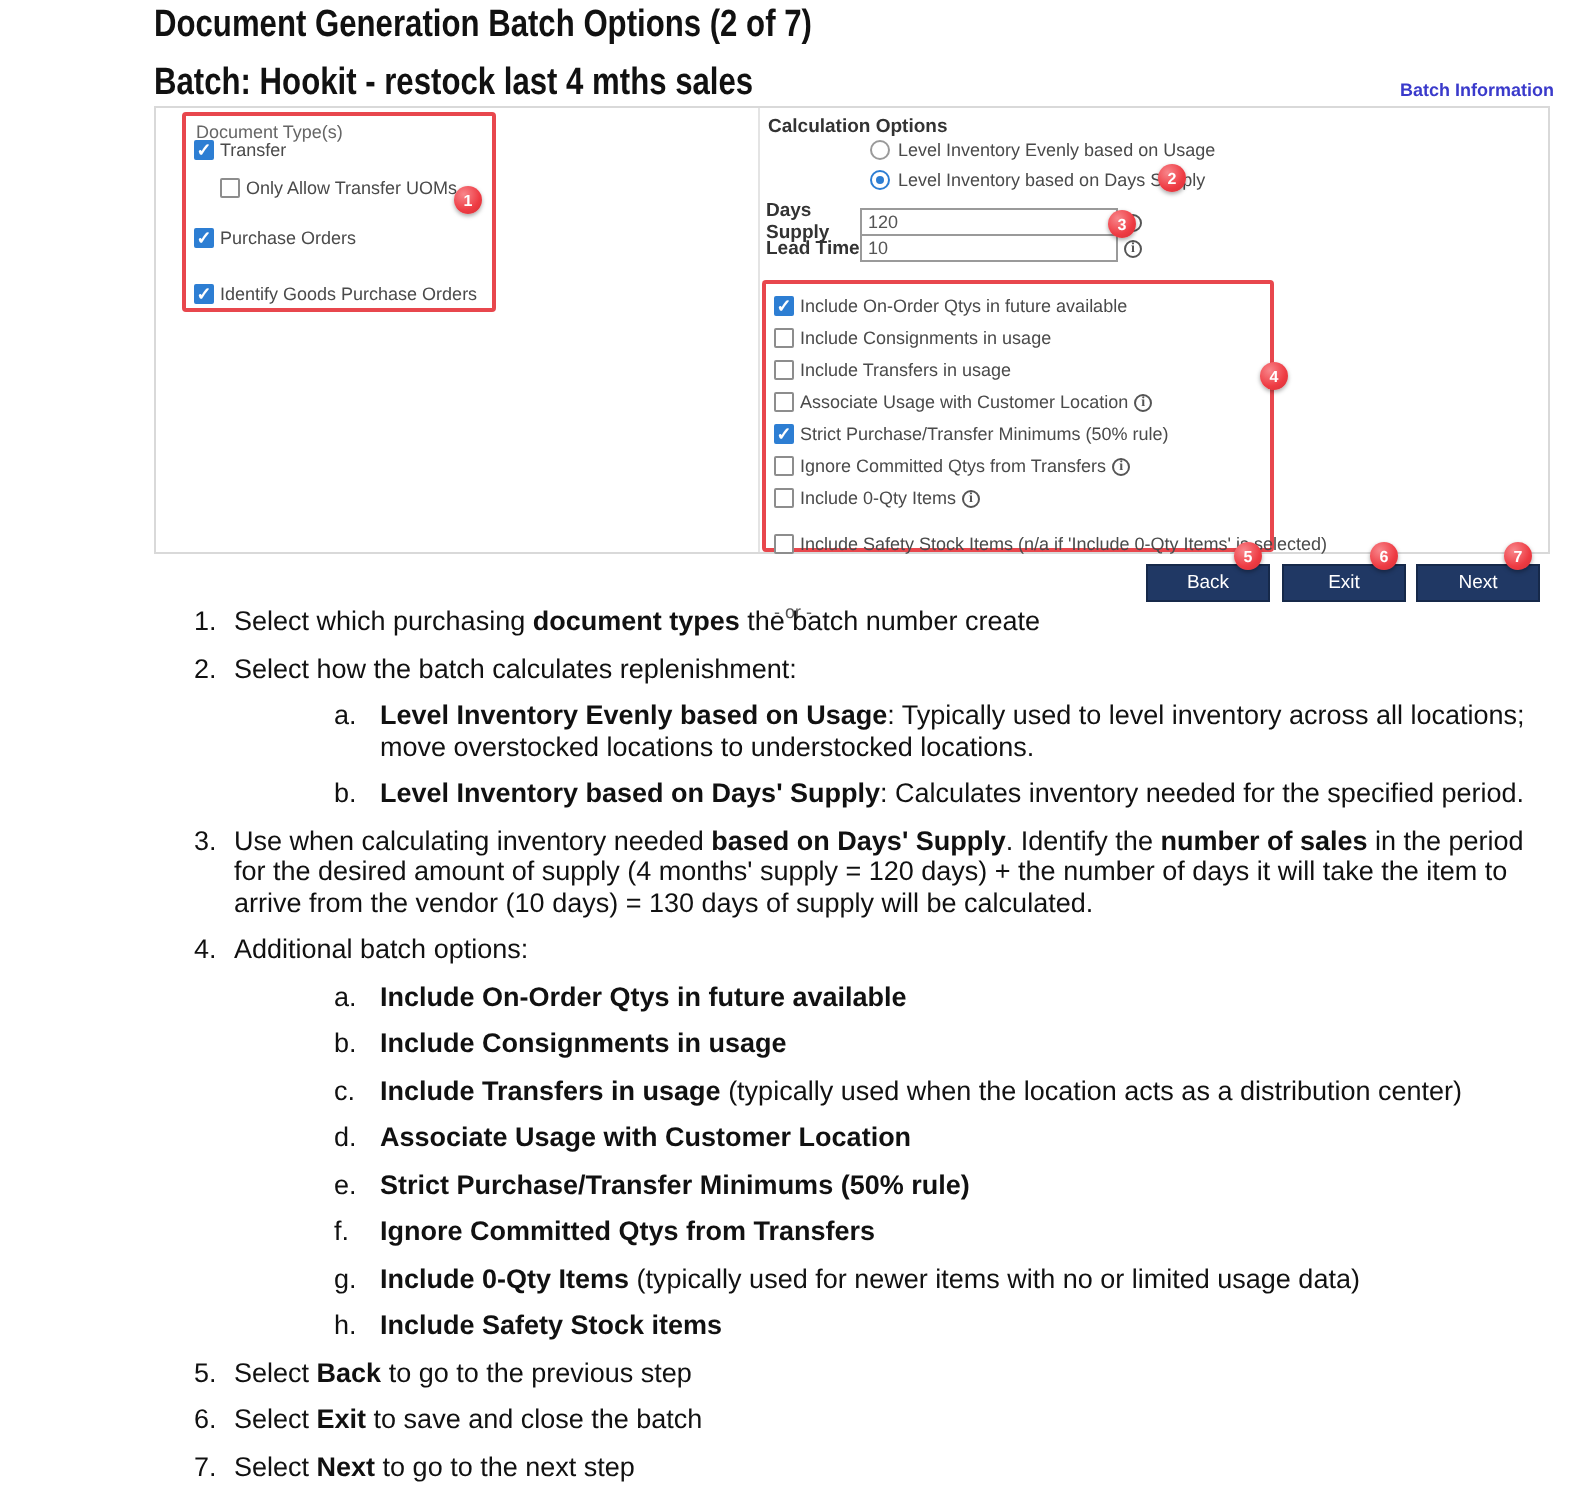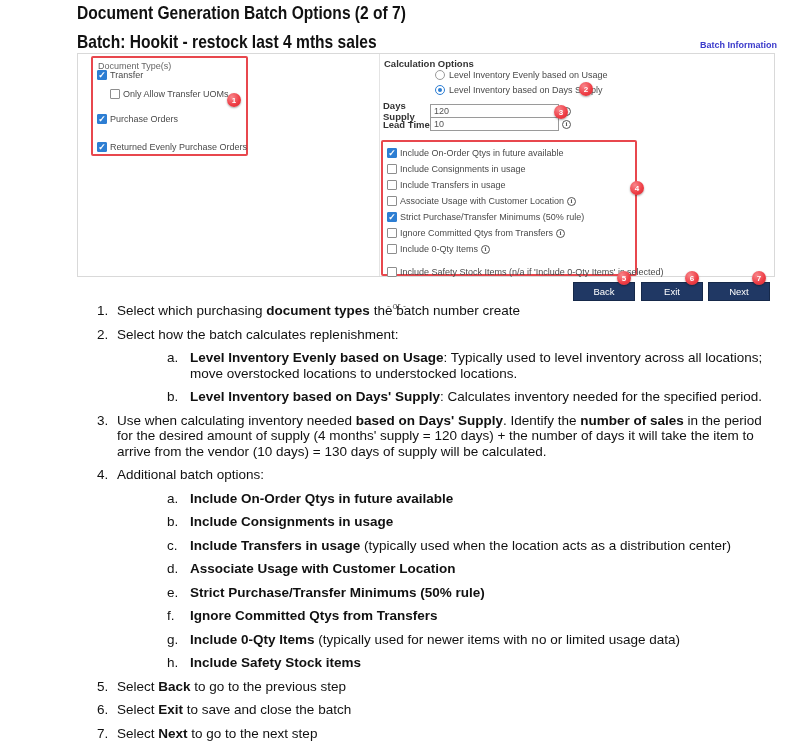--- a/index.html
+++ b/index.html
@@ -108,21 +108,21 @@
           <div class="dt-row indent">
             <span class="cb"></span>
             <span>Only Allow Transfer UOMs</span>
           </div>
           <div class="dt-row">
             <span class="cb checked">✓</span>
             <span>Purchase Orders</span>
           </div>
           <div class="dt-row">
             <span class="cb checked">✓</span>
-            <span>Returned Evenly Purchase Orders</span>
+            <span>Identify Goods Purchase Orders</span>
           </div>
         </div>
     </div>
     <div class="badge" style="left:149px; top:39px;">1</div>
 
     <div class="calc-title">Calculation Options</div>
     <div id="radio-rows">
         <div class="radio-row">
           <span class="radio"></span>
           <span>Level Inventory Evenly based on Usage</span>

